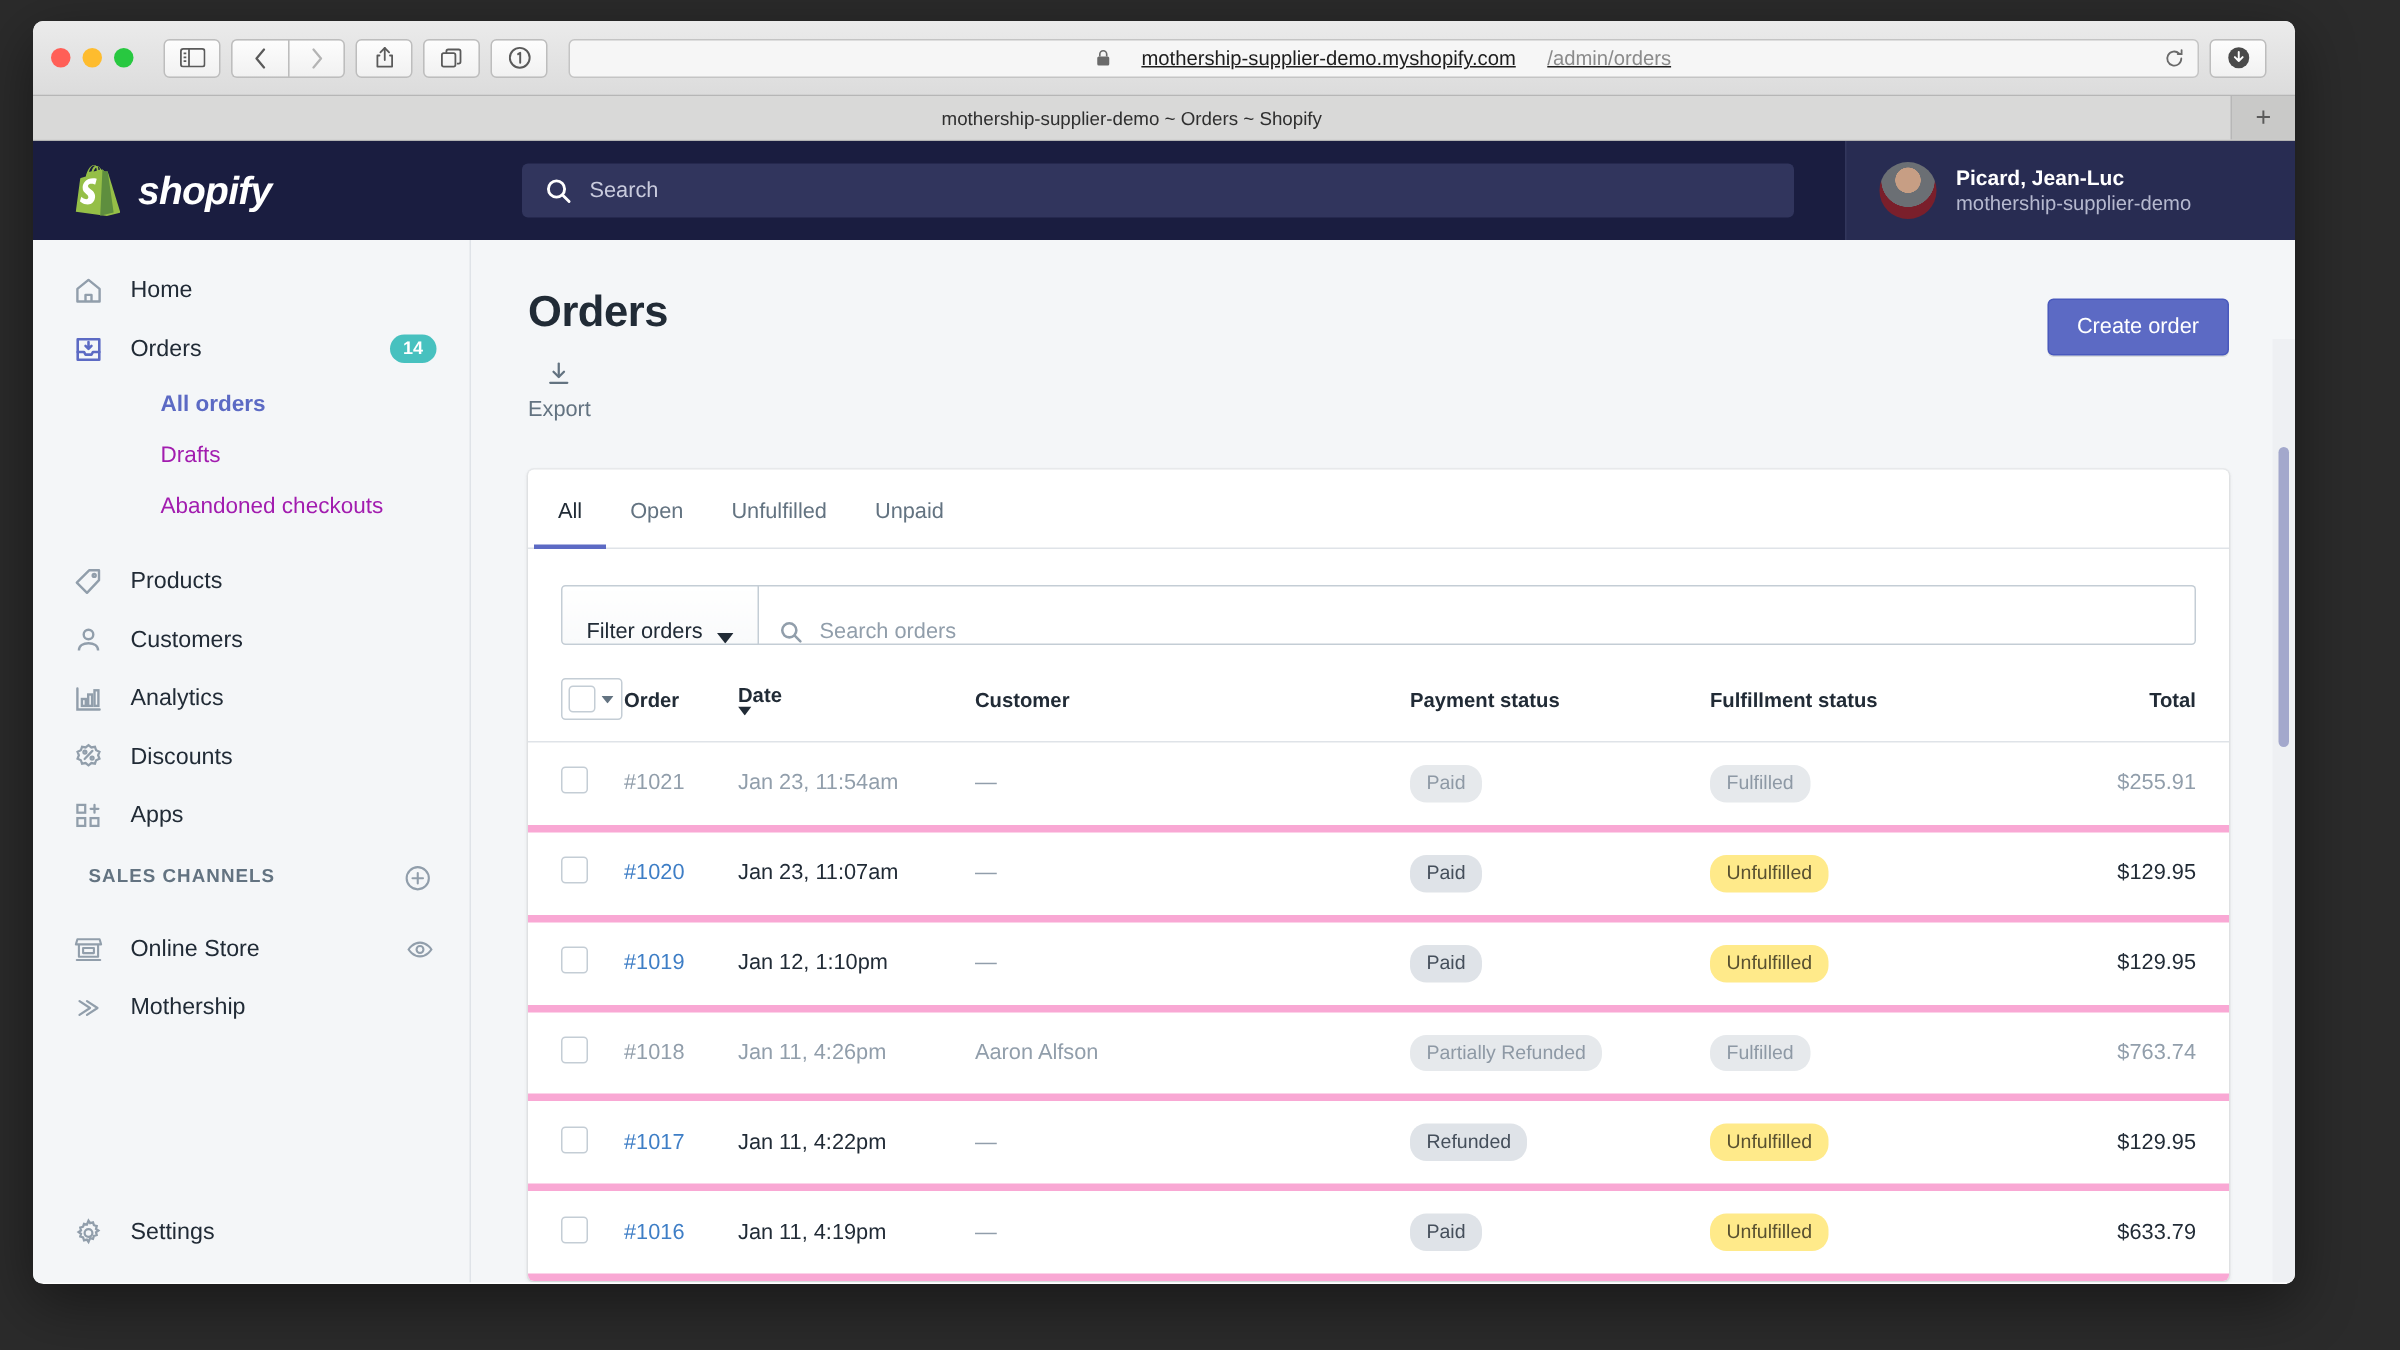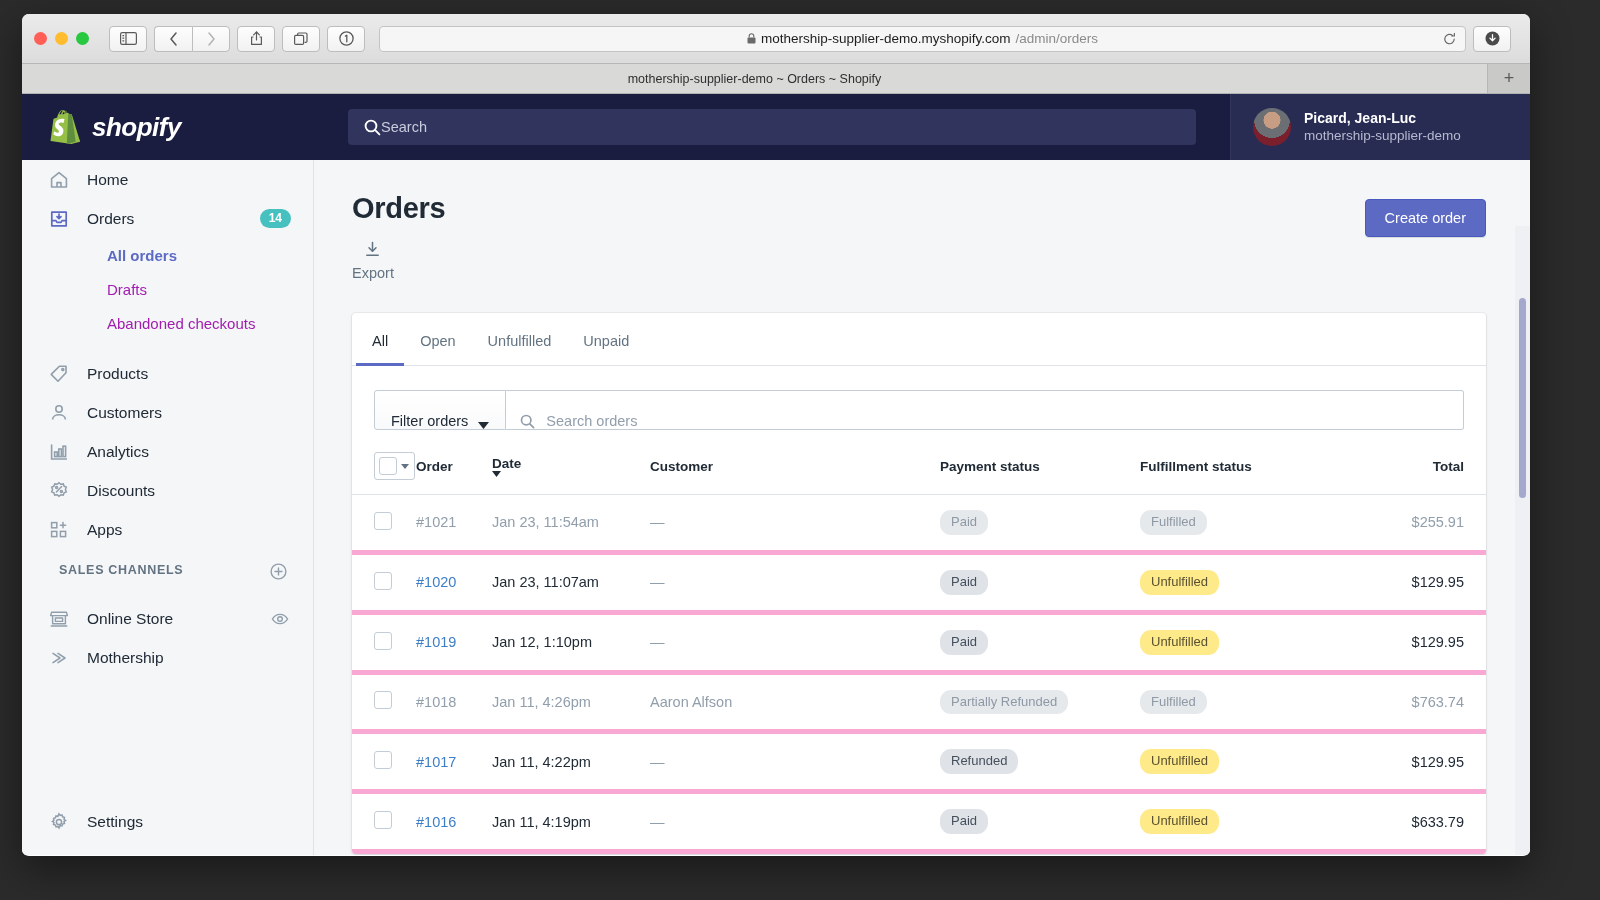--- a/index.html
+++ b/index.html
@@ -55,21 +55,21 @@
     flex: 1;
     height: 26px;
     margin: 0 7px;
     background: #f6f6f6;
     border: 1px solid #c4c4c4;
     border-radius: 4px;
     display: flex; align-items: center; justify-content: center;
     position: relative;
     font-size: 13.5px;
   }
-  #url-text { color: #1d1d1d; display: flex; align-items: center; gap: 5px; }
+  #url-text { color: #1d1d1d; display: flex; align-items: center; gap: 21px; text-decoration: underline; }
   #url-text .path { color: #8b8b8b; }
   #lock-icon { font-size: 11px; color: #6a6a6a; }
   #reload-icon {
     position: absolute; right: 9px; top: 50%; transform: translateY(-50%);
     color: #6a6a6a; font-size: 14px;
   }
 
   
   #tabbar {
     height: 30px;
@@ -117,21 +117,21 @@
   #shopify-wordmark {
     color: #fff; font-size: 26px; font-weight: bold;
     font-style: italic; letter-spacing: -.5px;
   }
   #search-wrap { flex: 1; display: flex; align-items: center; padding: 0 34px; }
   #global-search {
     width: 100%; height: 36px;
     background: #31355d;
     border-radius: 4px;
     display: flex; align-items: center;
-    padding: 0 16px;
+    gap: 12px; padding: 0 16px;
     color: #c9cbdd; font-size: 14.5px;
   }
   #user-menu {
     width: 300px;
     background: #282c52;
     display: flex; align-items: center;
     gap: 13px; padding-left: 22px;
     border-left: 1px solid #32365c;
   }
   #avatar {
@@ -146,20 +146,21 @@
 
   
   #body-area { display: flex; height: 695px; }
 
   
   #sidebar {
     width: 292px;
     background: #f4f6f8;
     border-right: 1px solid #dfe3e8;
     display: flex; flex-direction: column;
+    padding-top: 14px;
     flex: none;
   }
   .nav-item {
     display: flex; align-items: center;
     height: 39px;
     padding: 0 22px 0 26px;
     gap: 17px;
     font-size: 15.5px;
     color: #212b36;
     position: relative;

